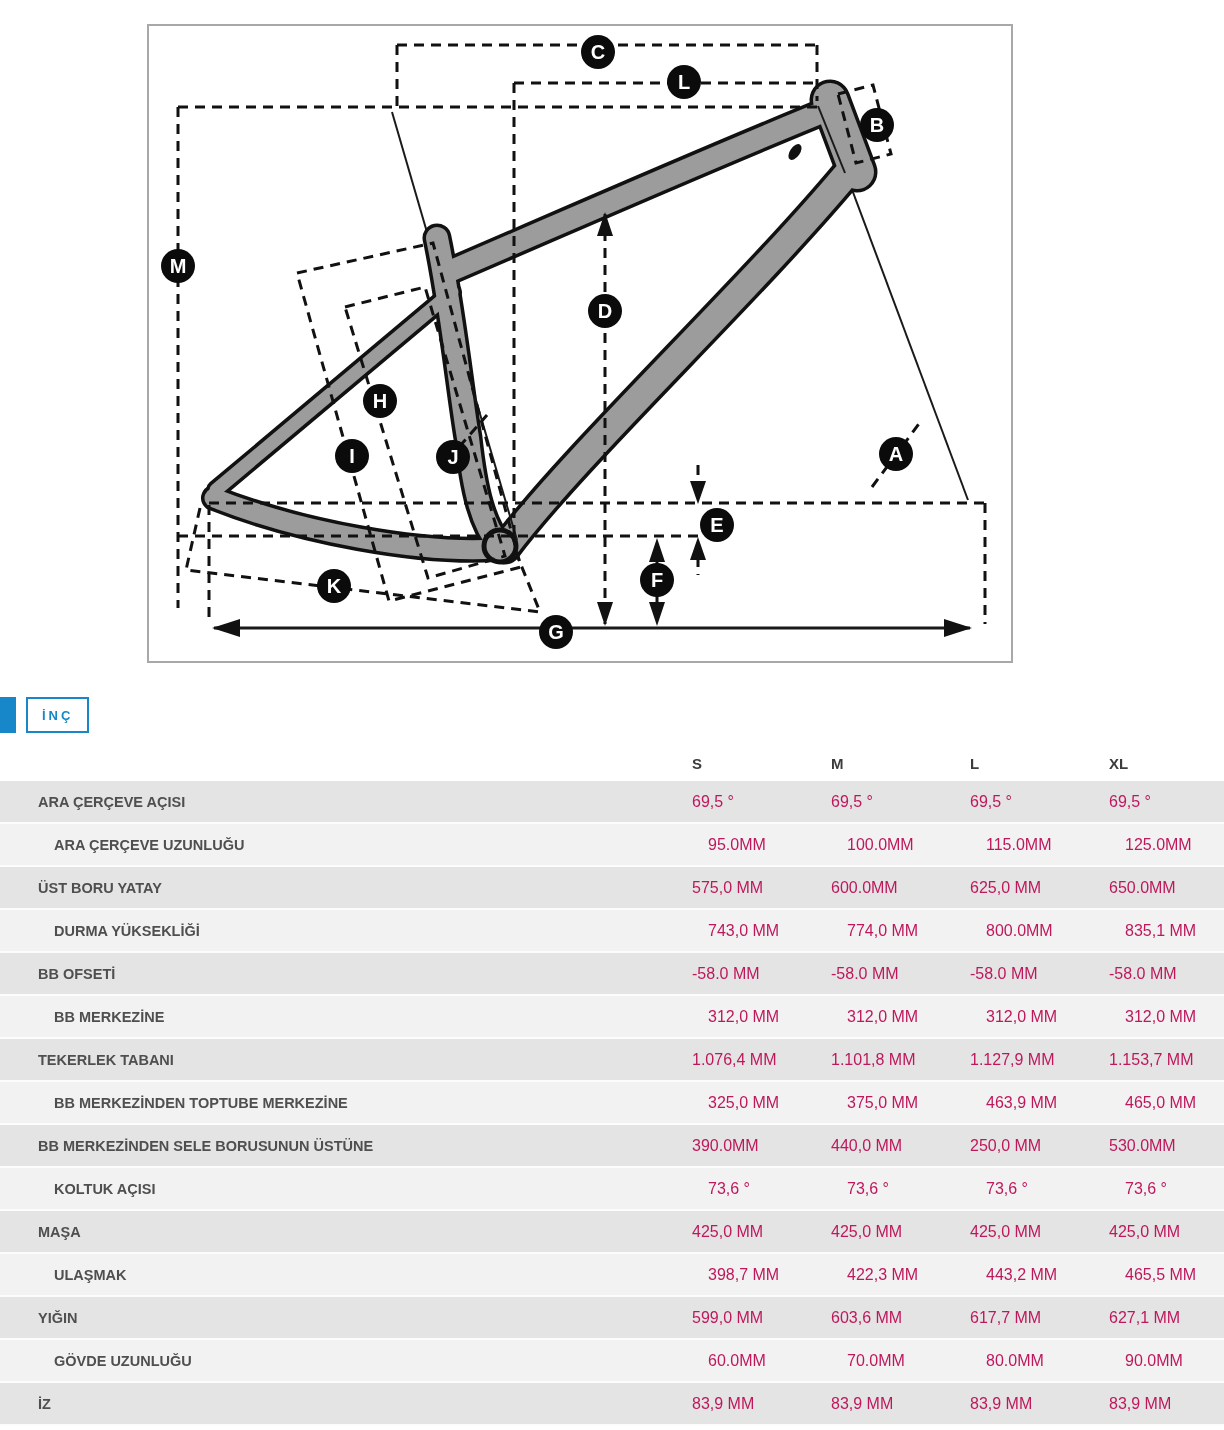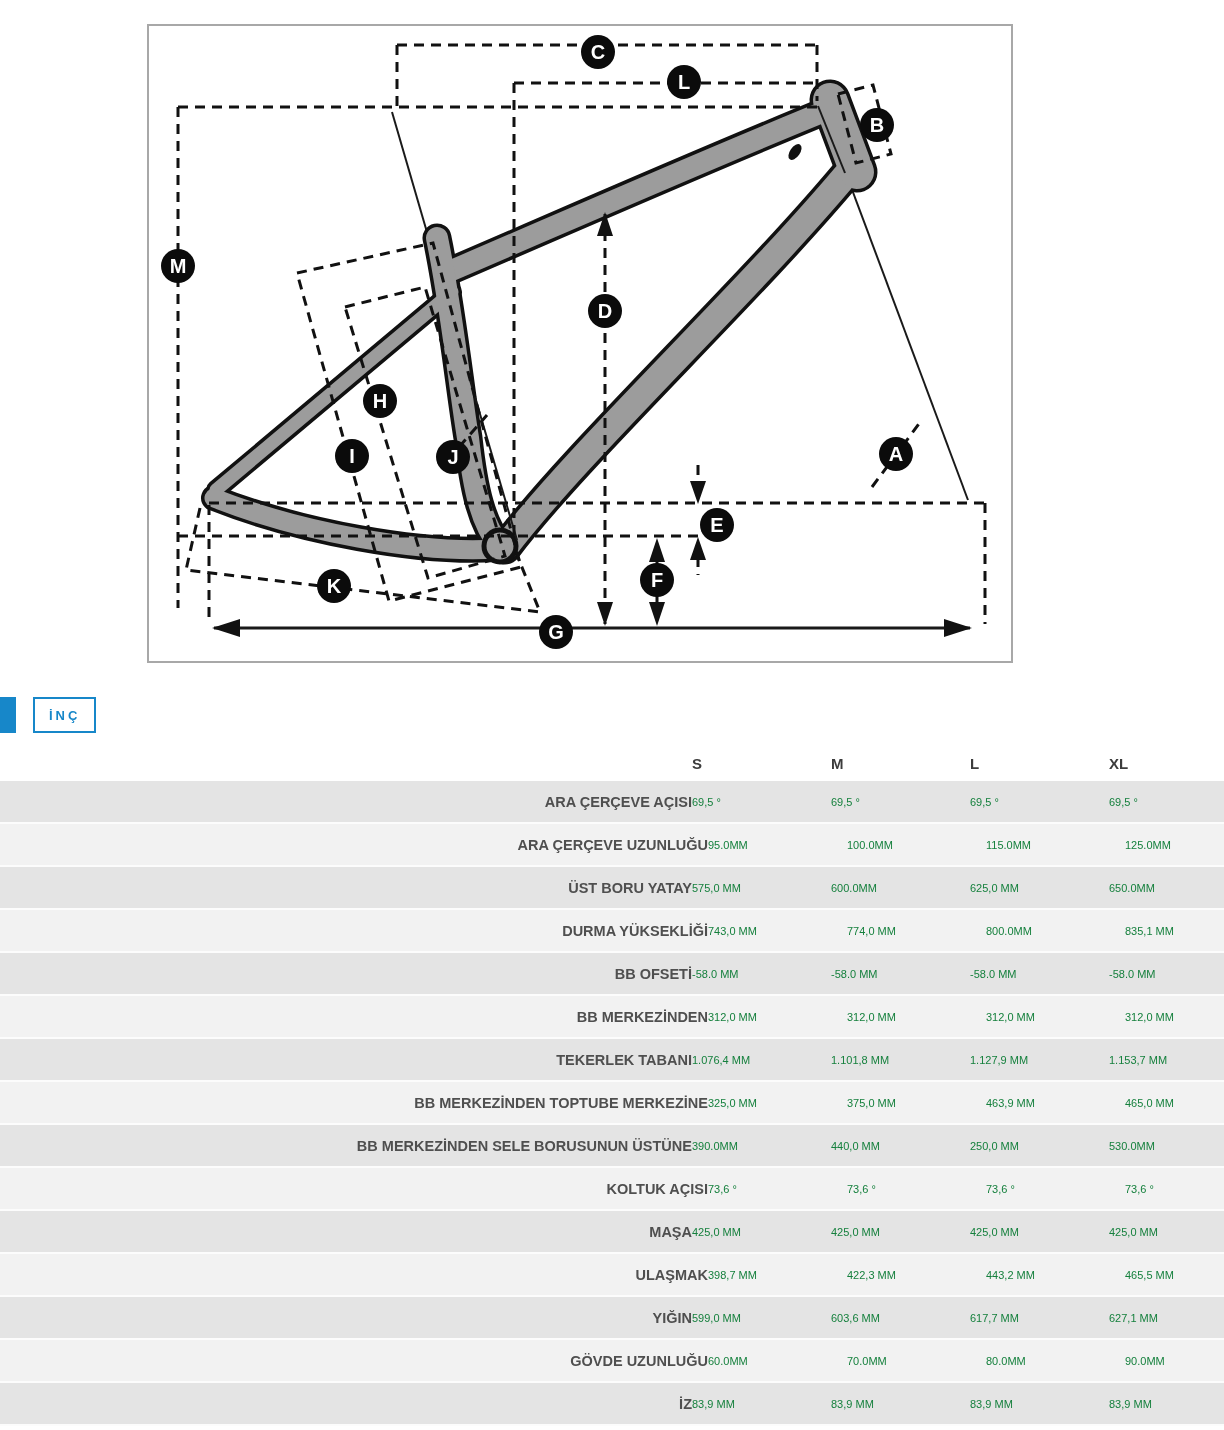--- a/index.html
+++ b/index.html
@@ -10,41 +10,41 @@
   
   .diagram-wrap{position:absolute;left:0;top:0;width:1224px;height:680px;}
   
   .tabbar{position:absolute;left:0;top:697px;height:36px;display:flex;align-items:stretch;}
   .tab-stub{
     width:16px;background:var(--accent,#1787c9);color:#fff;font-weight:bold;
     overflow:hidden;white-space:nowrap;display:flex;align-items:center;justify-content:flex-end;
     font-size:13px;letter-spacing:3px;
   }
   .tab{
-    margin-left:17px;border:2px solid var(--accent,#1787c9);background:#fff;
+    margin-left:10px;border:2px solid var(--accent,#1787c9);background:#fff;
     color:var(--accent,#1787c9);font-weight:bold;font-size:13px;letter-spacing:3px;
     display:flex;align-items:center;justify-content:center;padding:0 14px;
     cursor:pointer;
   }
   
   .geo-table{position:absolute;left:0;top:745px;width:1224px;}
   .grid{
     display:grid;grid-template-columns:692px 139px 139px 139px 1fr;
     align-items:center;
   }
   .thead{height:36px;background:#fff;}
   .thead .col-h{font-size:15px;font-weight:bold;color:#3c3c3c;}
   .trow{height:41px;border-bottom:2px solid #fcfcfc;}
   .trow.dark{background:#e4e4e4;}
   .trow.light{background:#f2f2f2;padding-left:16px;}
   .trow .rlabel{
     padding-left:38px;font-size:14.5px;font-weight:bold;color:#4f4f4f;
-    white-space:nowrap;overflow:hidden;text-align:right;
-  }
-  .trow .rval{font-size:11px;color:#15803d;white-space:nowrap;}
+    white-space:nowrap;overflow:hidden;
+  }
+  .trow .rval{font-size:16px;color:#be185d;white-space:nowrap;}
   
   .dash{stroke:#111;stroke-width:3;fill:none;stroke-dasharray:10 7;}
   .thin{stroke:#1a1a1a;stroke-width:2;fill:none;}
   .arrow{fill:#111;stroke:none;}
   .marker-circle{fill:#0b0b0b;}
   .marker-letter{
     fill:#fff;font-family:"Liberation Sans",sans-serif;font-weight:bold;font-size:20px;
     text-anchor:middle;
   }
 </style>
@@ -194,21 +194,21 @@
         <div class="rval">835,1 MM</div>
       </div>
       <div class="grid trow dark">
         <div class="rlabel">BB OFSETİ</div>
         <div class="rval">-58.0 MM</div>
         <div class="rval">-58.0 MM</div>
         <div class="rval">-58.0 MM</div>
         <div class="rval">-58.0 MM</div>
       </div>
       <div class="grid trow light">
-        <div class="rlabel">BB MERKEZİNDEN</div>
+        <div class="rlabel">BB MERKEZİNE</div>
         <div class="rval">312,0 MM</div>
         <div class="rval">312,0 MM</div>
         <div class="rval">312,0 MM</div>
         <div class="rval">312,0 MM</div>
       </div>
       <div class="grid trow dark">
         <div class="rlabel">TEKERLEK TABANI</div>
         <div class="rval">1.076,4 MM</div>
         <div class="rval">1.101,8 MM</div>
         <div class="rval">1.127,9 MM</div>

